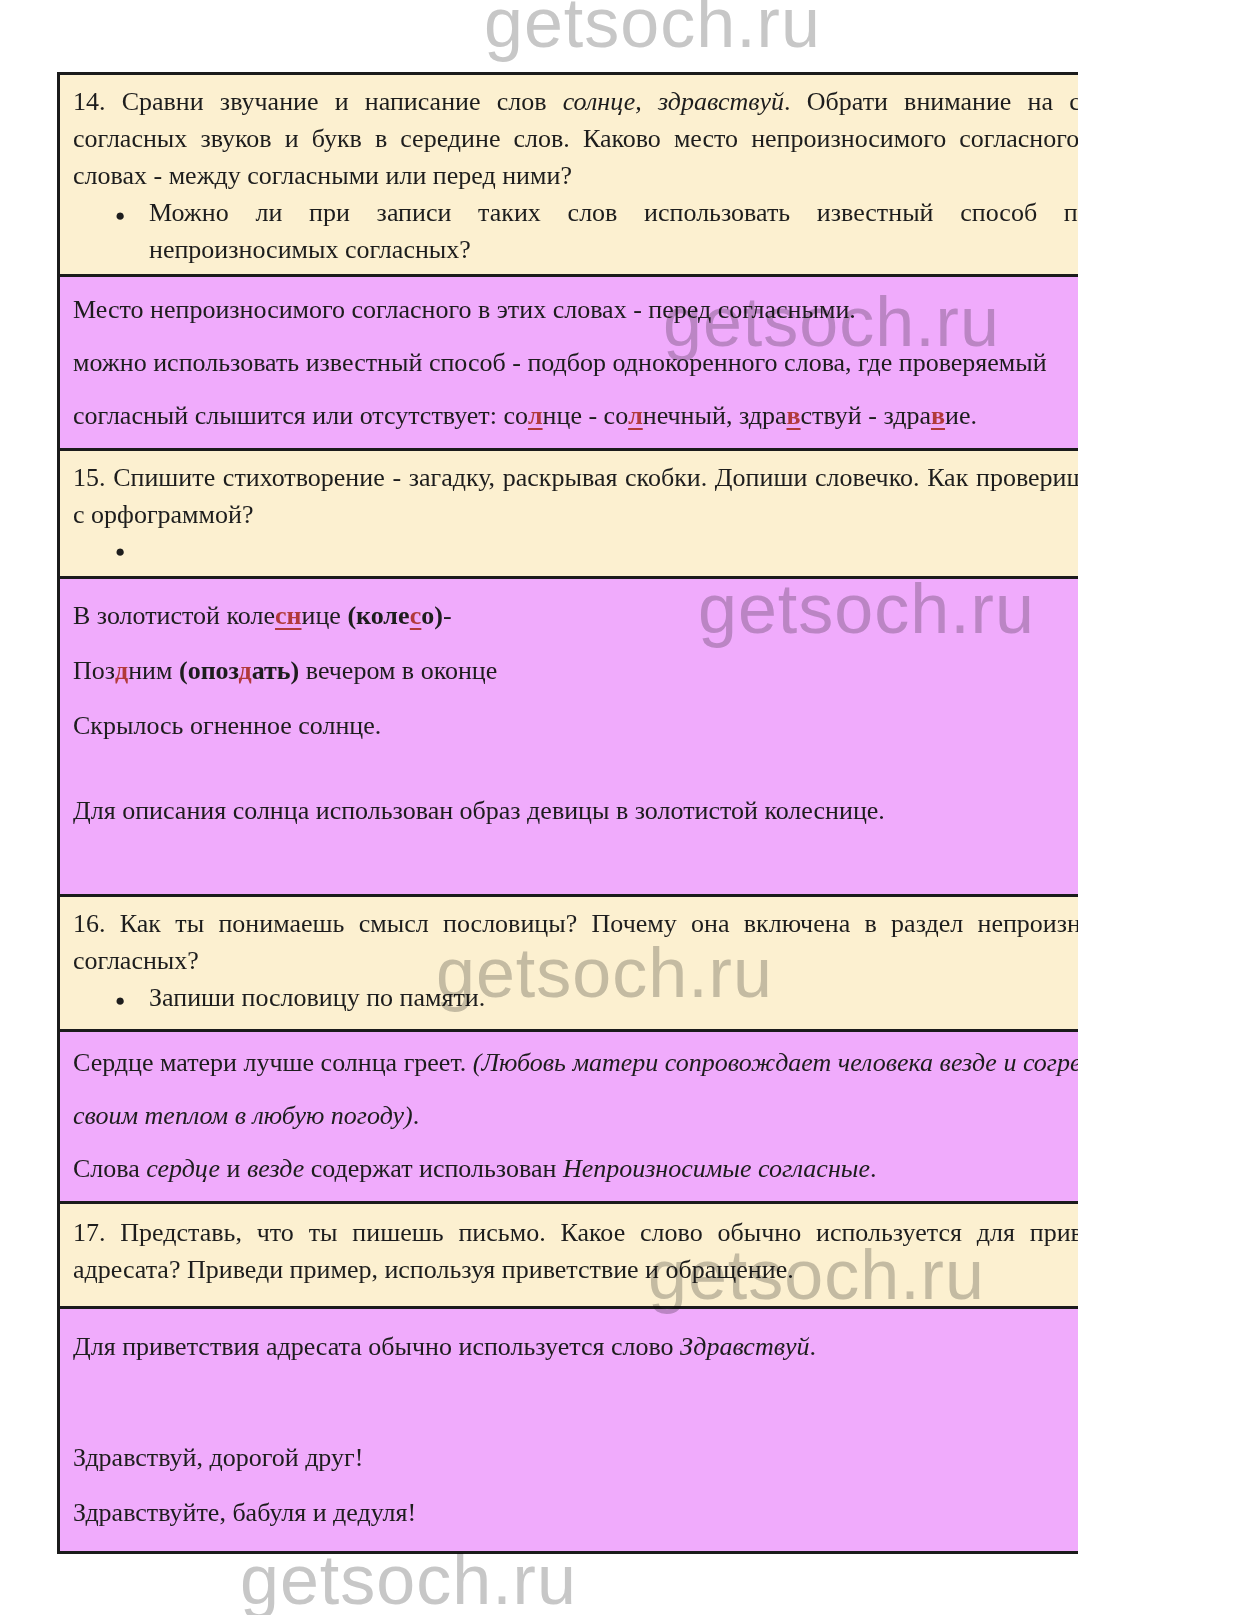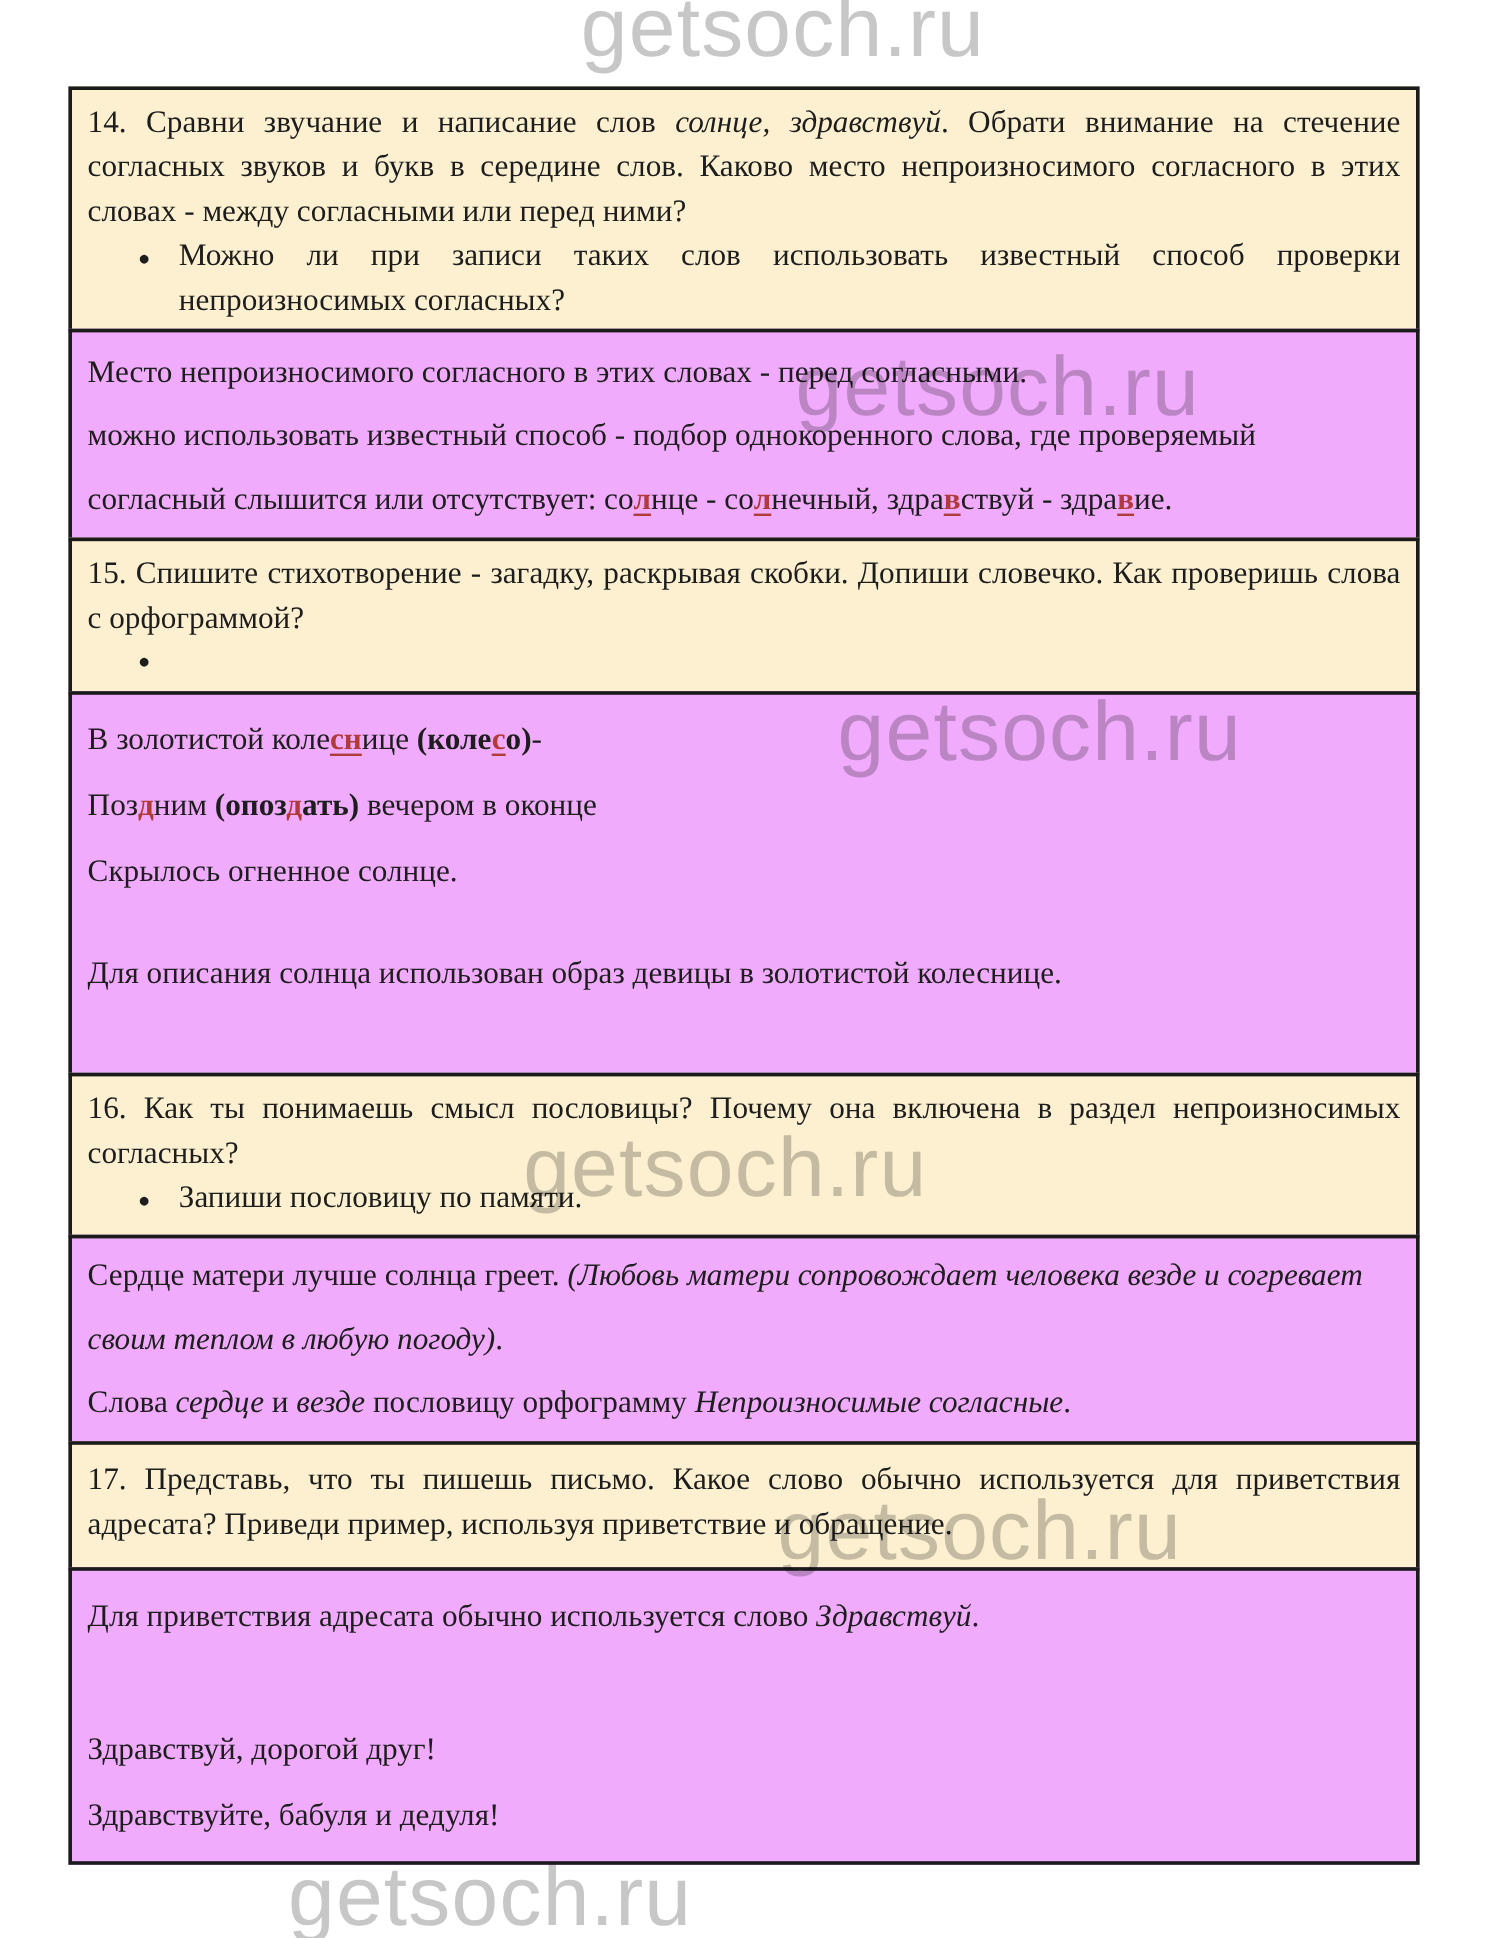--- a/index.html
+++ b/index.html
@@ -1,18 +1,18 @@
 <!DOCTYPE html>
 <html lang="ru"><head>
 <meta charset="utf-8">
 <style>
   html,body{margin:0;padding:0;background:#ffffff;}
   .page{
     position:relative;
-    width:1241px;
+    width:1078px;
     height:1615px;
     background:#ffffff;
     overflow:hidden;
     font-family:"Liberation Serif","DejaVu Serif",serif;
     color:#1d1d1d;
   }
   .content{
     position:absolute;
     left:57px;
     top:72px;
@@ -136,21 +136,21 @@
     <section class="block q" id="q16">
       <p><span class="seg-n">16. Как ты понимаешь смысл пословицы? Почему она включена в раздел непроизносимых согласных?</span></p>
       <div class="bullet-row">
         <span class="bullet">●</span>
         <div class="bullet-text"><span class="seg-n">Запиши пословицу по памяти.</span></div>
       </div>
     </section>
 
     <section class="block a" id="a16">
       <p><span class="seg-n">Сердце матери лучше солнца греет. </span><span class="seg-i">(Любовь матери сопровождает человека везде и согревает своим теплом в любую погоду)</span><span class="seg-n">.</span></p>
-      <p><span class="seg-n">Слова </span><span class="seg-i">сердце</span><span class="seg-n"> и </span><span class="seg-i">везде</span><span class="seg-n"> пословицу орфограмму </span><span class="seg-i">Непроизносимые согласные</span><span class="seg-n">.</span></p>
+      <p><span class="seg-n">Слова </span><span class="seg-i">сердце</span><span class="seg-n"> и </span><span class="seg-i">везде</span><span class="seg-n"> содержат использован </span><span class="seg-i">Непроизносимые согласные</span><span class="seg-n">.</span></p>
     </section>
 
     <section class="block q" id="q17">
       <p><span class="seg-n">17. Представь, что ты пишешь письмо. Какое слово обычно используется для приветствия адресата? Приведи пример, используя приветствие и обращение.</span></p>
     </section>
 
     <section class="block a" id="a17">
       <p><span class="seg-n">Для приветствия адресата обычно используется слово </span><span class="seg-i">Здравствуй</span><span class="seg-n">.</span></p>
       <p id="a17-p2"><span class="seg-n">Здравствуй, дорогой друг!</span></p>
       <p><span class="seg-n">Здравствуйте, бабуля и дедуля!</span></p>

